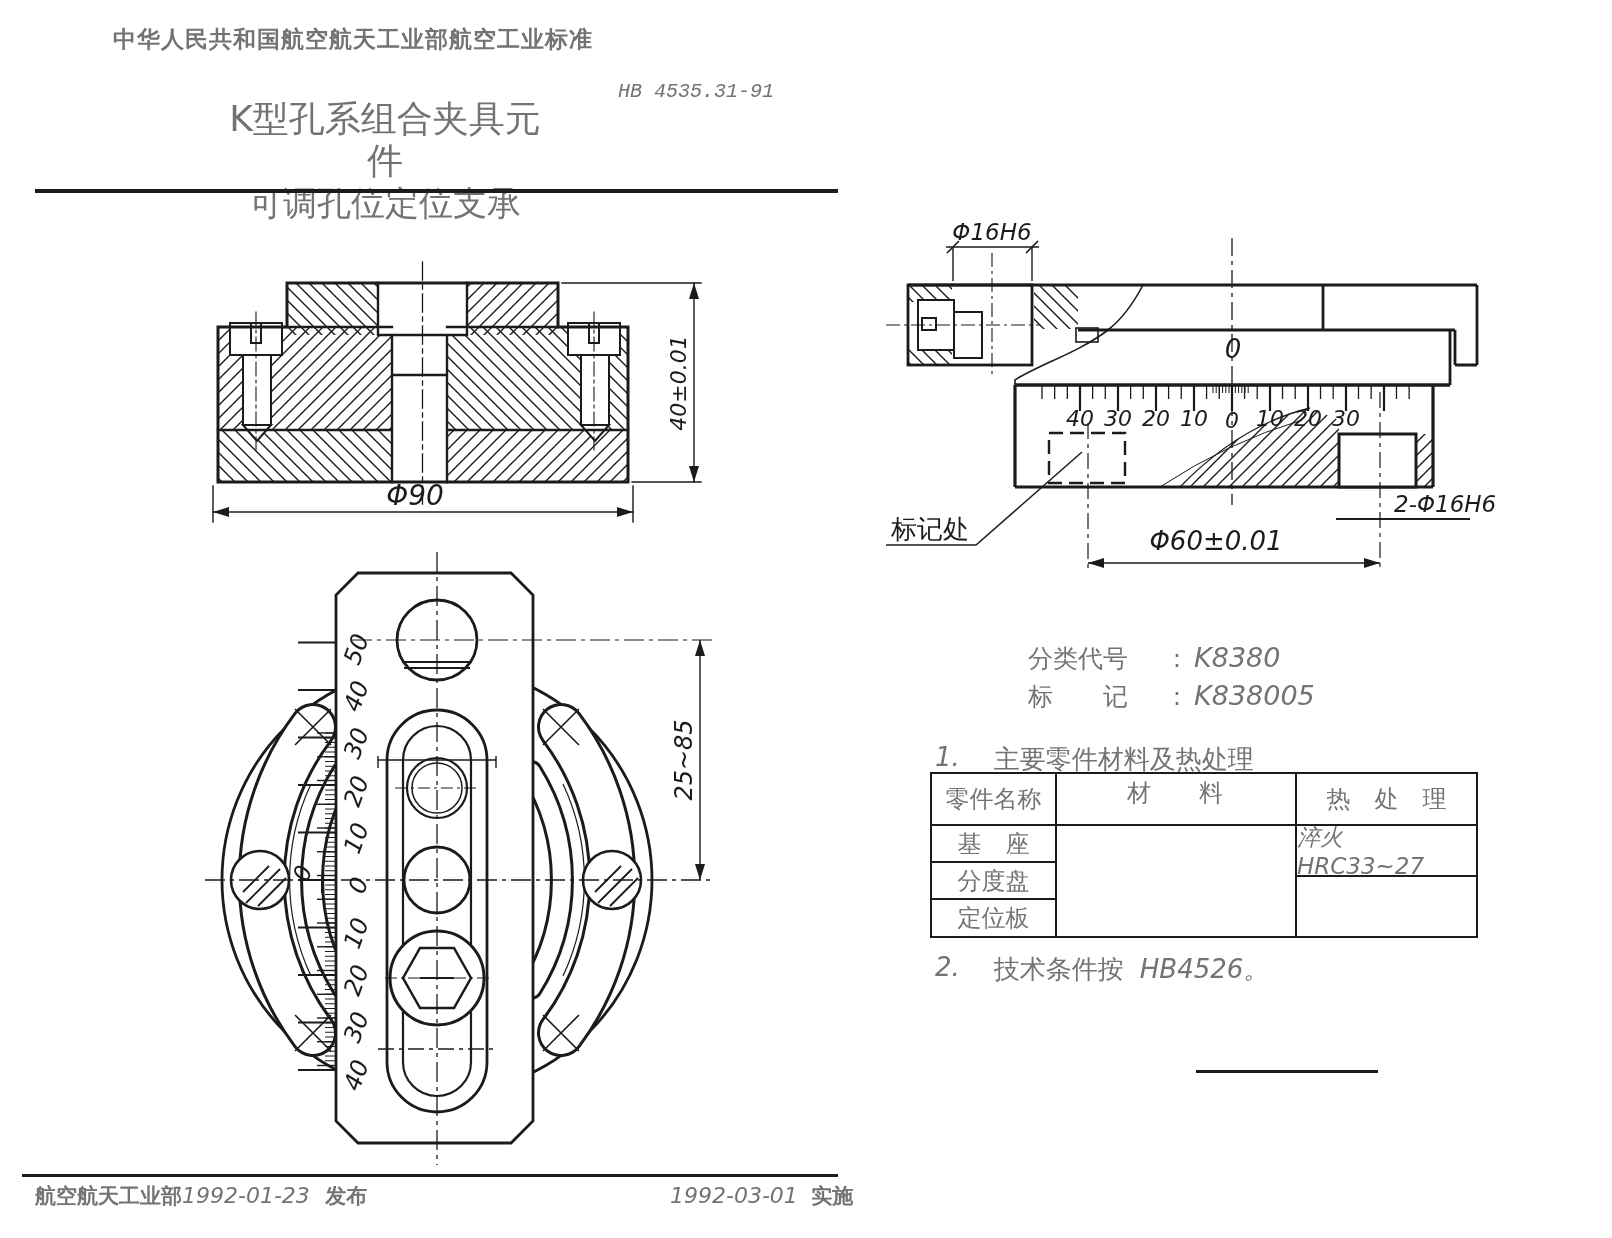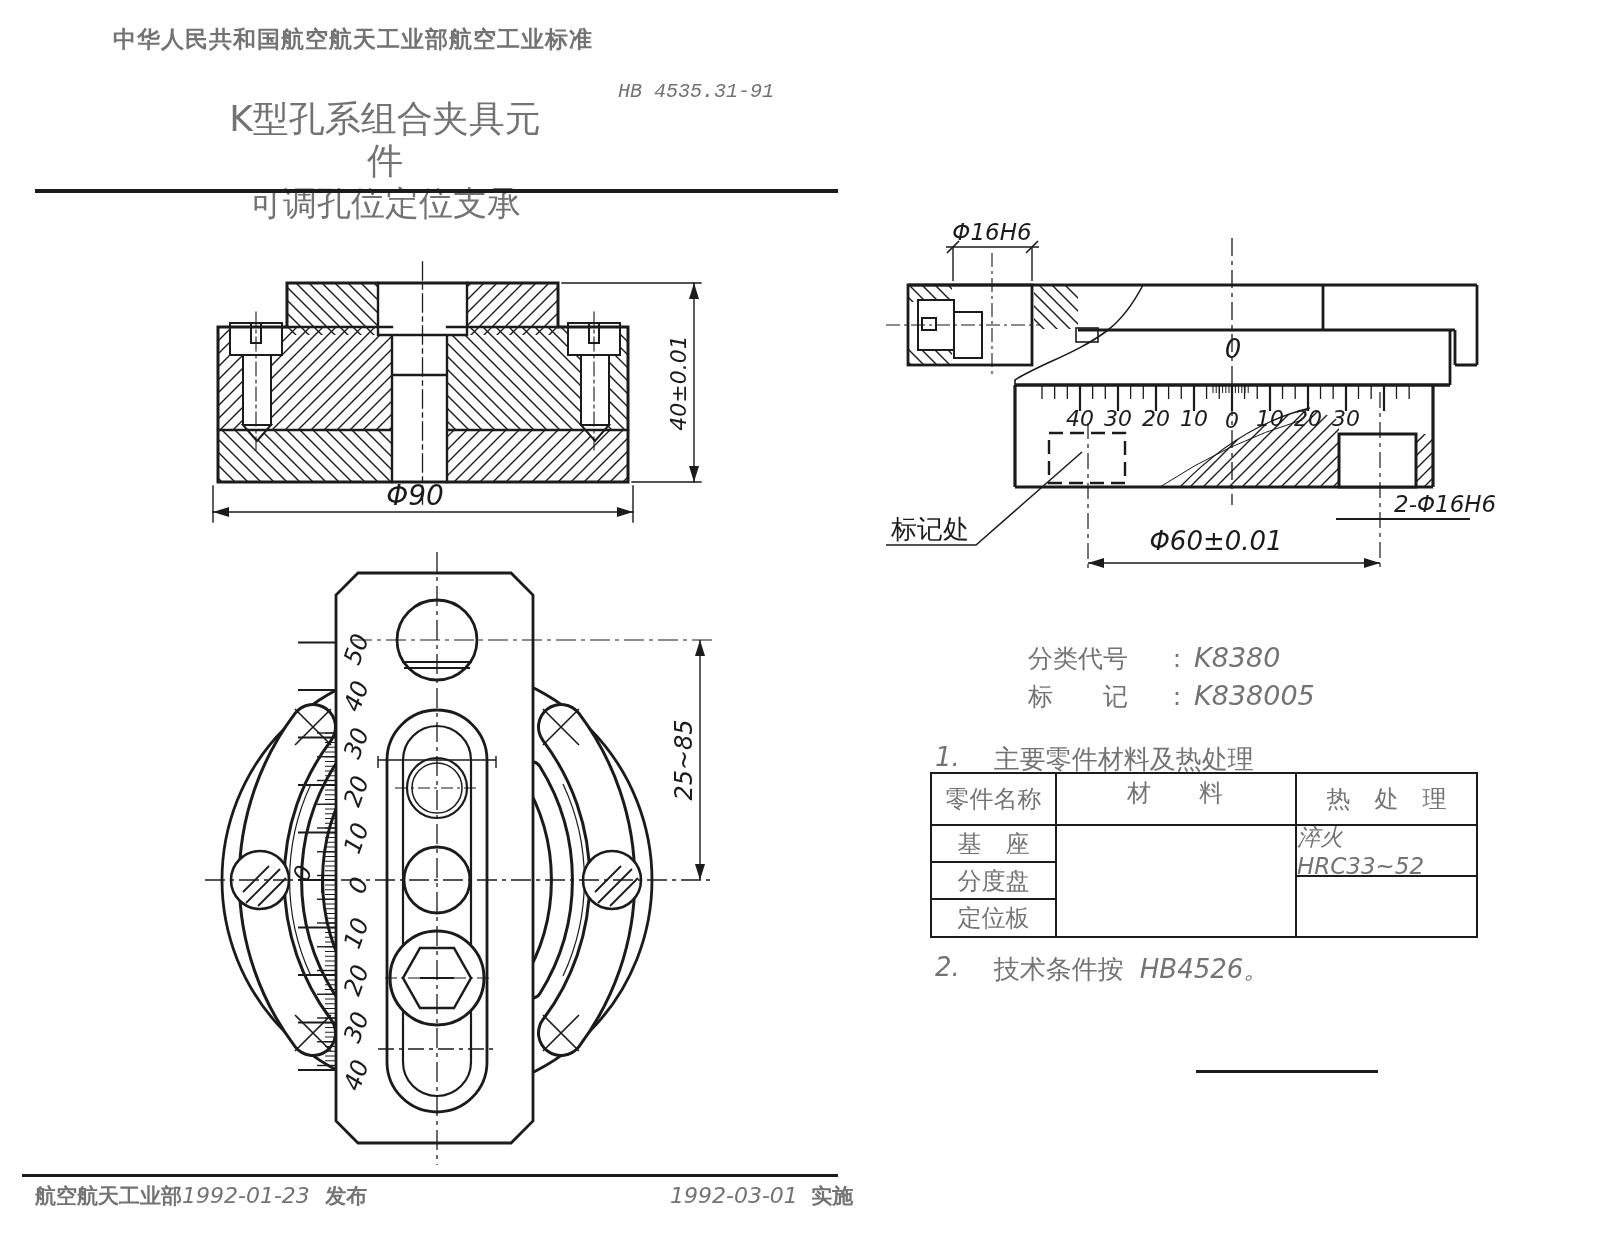--- a/index.html
+++ b/index.html
@@ -422,21 +422,21 @@
     <div class="tline" style="left:0;top:50px;width:544px;height:2.2px;"></div>
     <div class="tline" style="left:0;top:87px;width:123px;height:2.2px;"></div>
     <div class="tline" style="left:0;top:124px;width:123px;height:2.2px;"></div>
     <div class="tline" style="left:363px;top:101px;width:181px;height:2.2px;"></div>
     <div class="tcell pre" style="left:0;top:0;width:123px;height:50px;">零件名称</div>
     <div class="tcell pre" style="left:124px;top:0;width:238px;height:38px;">材　　料</div>
     <div class="tcell pre" style="left:365px;top:0;width:179px;height:50px;">热　处　理</div>
     <div class="tcell pre" style="left:0;top:52px;width:123px;height:35px;">基　座</div>
     <div class="tcell pre" style="left:0;top:89px;width:123px;height:35px;">分度盘</div>
     <div class="tcell pre" style="left:0;top:126px;width:123px;height:36px;">定位板</div>
-    <div class="tcell hand" style="left:365px;top:52px;width:179px;height:49px;font-size:23px;">淬火 HRC33~52</div>
+    <div class="tcell hand" style="left:365px;top:52px;width:179px;height:49px;font-size:23px;">淬火 HRC33~27</div>
   </div>
 
   <div class="noterow cjk" style="left:935px;top:952px;">
     <span class="hand">2.</span>
     <span>技术条件按</span>
     <span class="hand" style="margin-left:-18px;">HB4526。</span>
   </div>
 
   <div class="rule" style="left:1196px;top:1070px;width:182px;height:3px;"></div>
   <div class="rule" style="left:22px;top:1174px;width:816px;height:3px;"></div>

